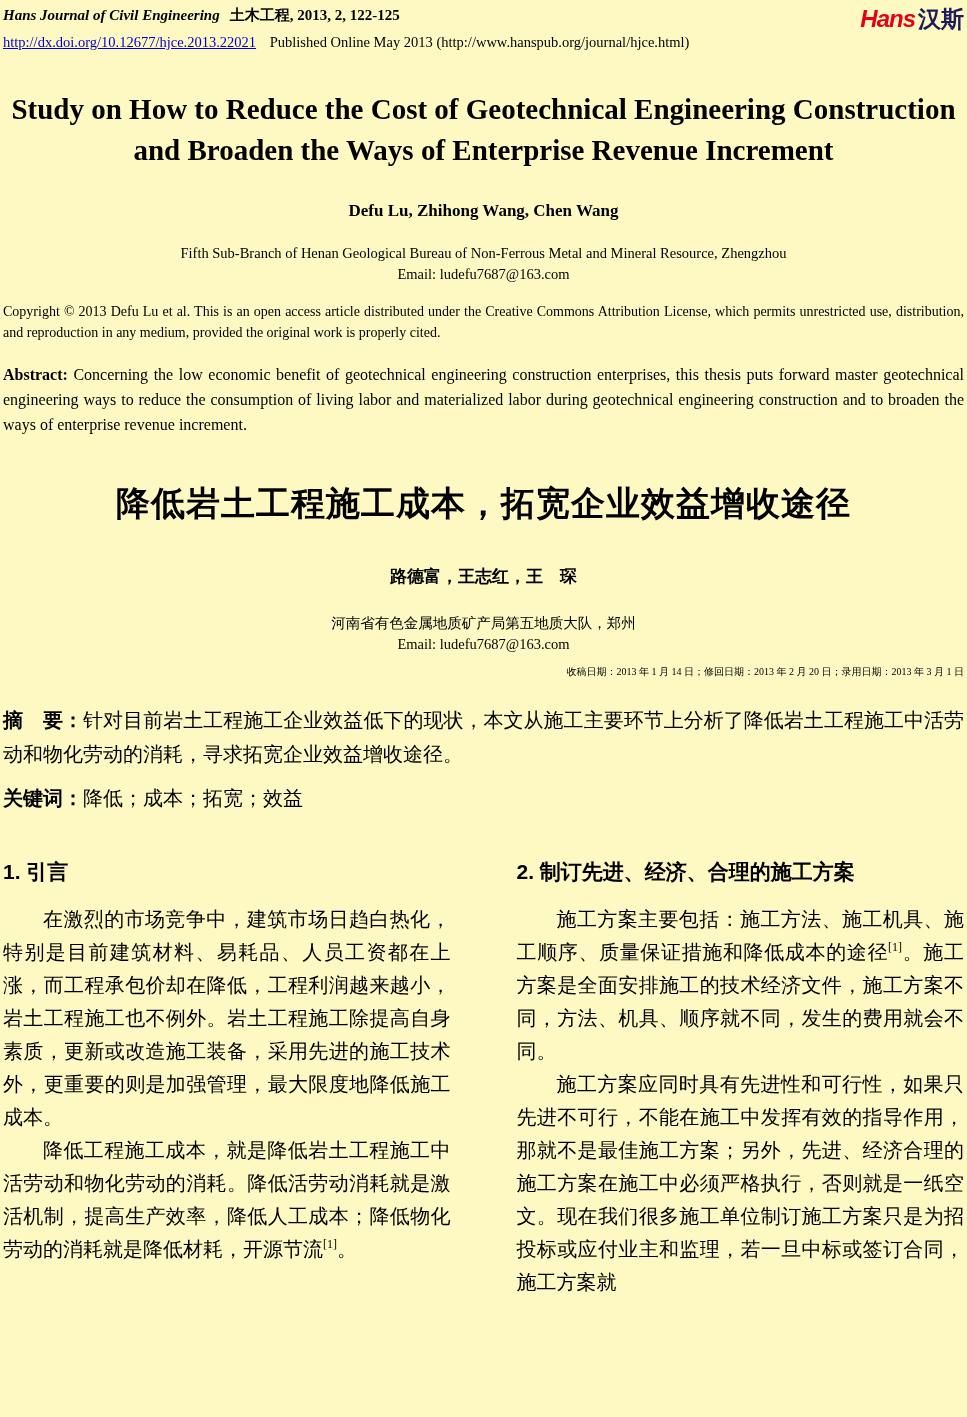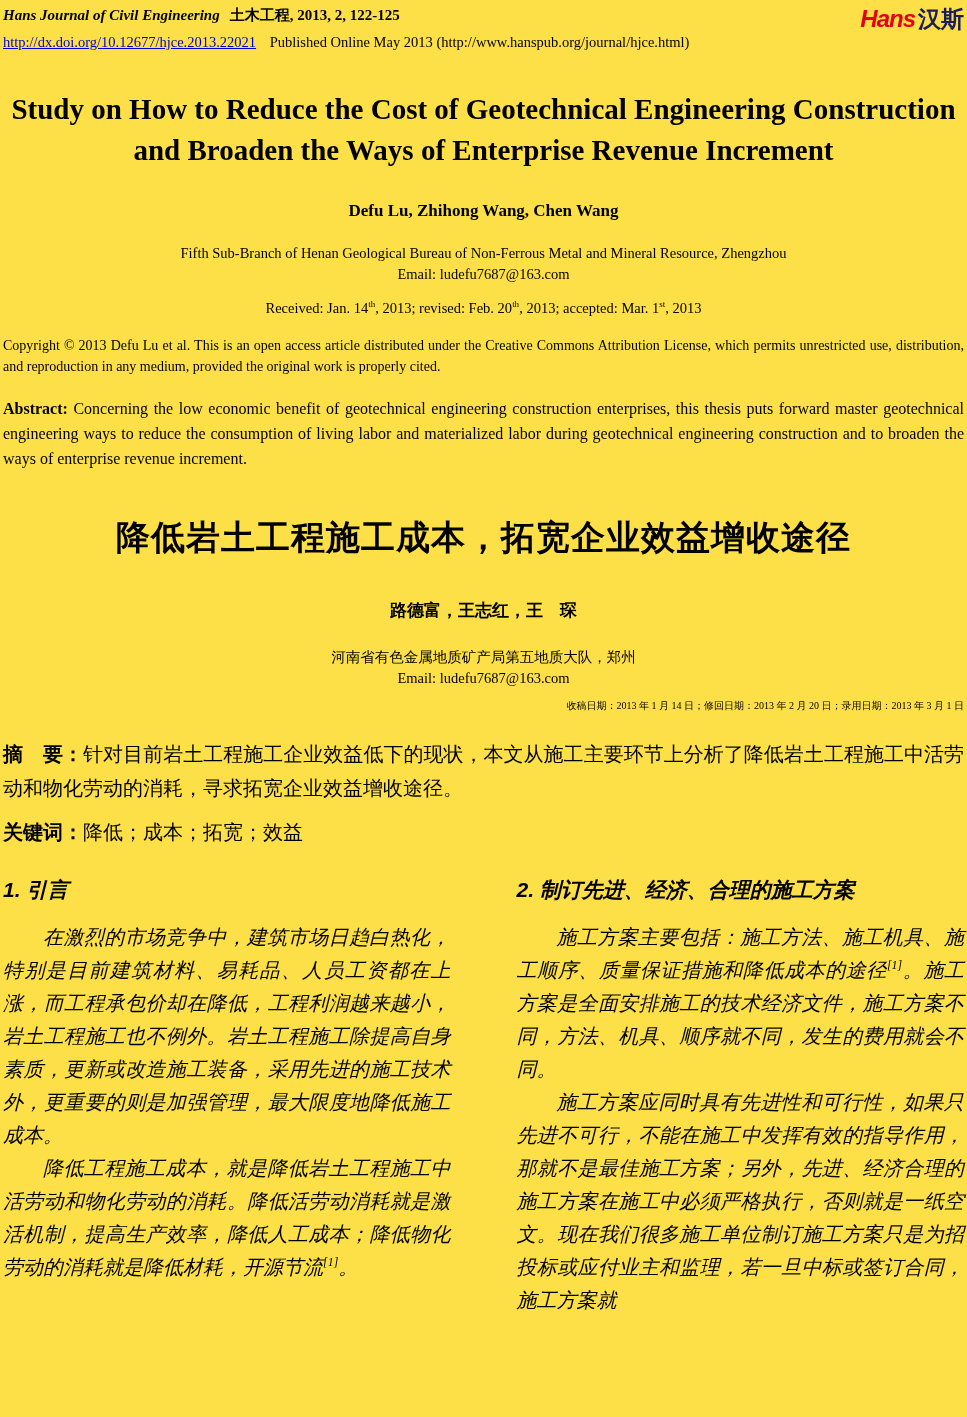--- a/index.html
+++ b/index.html
@@ -2,21 +2,21 @@
 <html><head>
 <meta charset="utf-8">
 <style>
   html, body { margin: 0; padding: 0; background: #ffffff; }
   .page {
     position: relative;
     width: 967px;
     height: 1417px;
     box-sizing: border-box;
     padding: 6px 3px 0 3px;
-    background: #fde047;
+    background: #fef9c3;
     color: #000;
     font-family: "Liberation Serif", "DejaVu Serif", serif;
     overflow: hidden;
   }
 
   
   .hdr-row { display: flex; justify-content: space-between; align-items: flex-start; }
   .j-en { font-size: 15px; font-weight: bold; font-style: italic; }
   .j-cn { font-size: 15px; font-weight: bold; margin-left: 6px; }
   .logo { white-space: nowrap; line-height: 1; margin-top: 1px; }
@@ -73,21 +73,21 @@
   .abstract-cn {
     margin: 24px 0 0 0;
     font-size: 20px;
     line-height: 1.7;
     text-align: justify;
   }
   .cnlabel { font-family: "Liberation Sans", "DejaVu Sans", sans-serif; font-weight: bold; }
   .keywords-cn { margin: 14px 0 0 0; font-size: 20px; }
 
   
-  .columns { display: flex; gap: 66px; margin-top: 30px; font-style: italic; }
+  .columns { display: flex; gap: 66px; margin-top: 46px; }
   .col { flex: 1 1 0; min-width: 0; }
   .col h3 {
     margin: 0 0 17px 0;
     font-size: 21px;
     font-weight: bold;
     font-family: "Liberation Sans", "DejaVu Sans", sans-serif;
   }
   .col p {
     margin: 0;
     font-size: 20px;
@@ -127,21 +127,20 @@
     </div>
   </header>
 
   <h1 class="title-en">Study on How to Reduce the Cost of Geotechnical Engineering Construction and Broaden the Ways of Enterprise Revenue Increment</h1>
 
   <div class="authors-en">Defu Lu, Zhihong Wang, Chen Wang</div>
 
   <div class="affil">Fifth Sub-Branch of Henan Geological Bureau of Non-Ferrous Metal and Mineral Resource, Zhengzhou</div>
   <div class="affil2">Email: ludefu7687@163.com</div>
 
-  <div class="received"><span>Received: Jan. 14</span><sup>th</sup><span>, 2013; revised: Feb. 20</span><sup>th</sup><span>, 2013; accepted: Mar. 1</span><sup>st</sup><span>, 2013</span></div>
 
   <p class="copyright-notice">Copyright © 2013 Defu Lu et al. This is an open access article distributed under the Creative Commons Attribution License, which permits unrestricted use, distribution, and reproduction in any medium, provided the original work is properly cited.</p>
 
   <p class="abstract-en"><b>Abstract:</b><span> Concerning the low economic benefit of geotechnical engineering construction enterprises, this thesis puts forward master geotechnical engineering ways to reduce the consumption of living labor and materialized labor during geotechnical engineering construction and to broaden the ways of enterprise revenue increment.</span></p>
 
 
   <h2 class="title-cn">降低岩土工程施工成本，拓宽企业效益增收途径</h2>
 
   <div class="authors-cn">路德富，王志红，王　琛</div>
 

